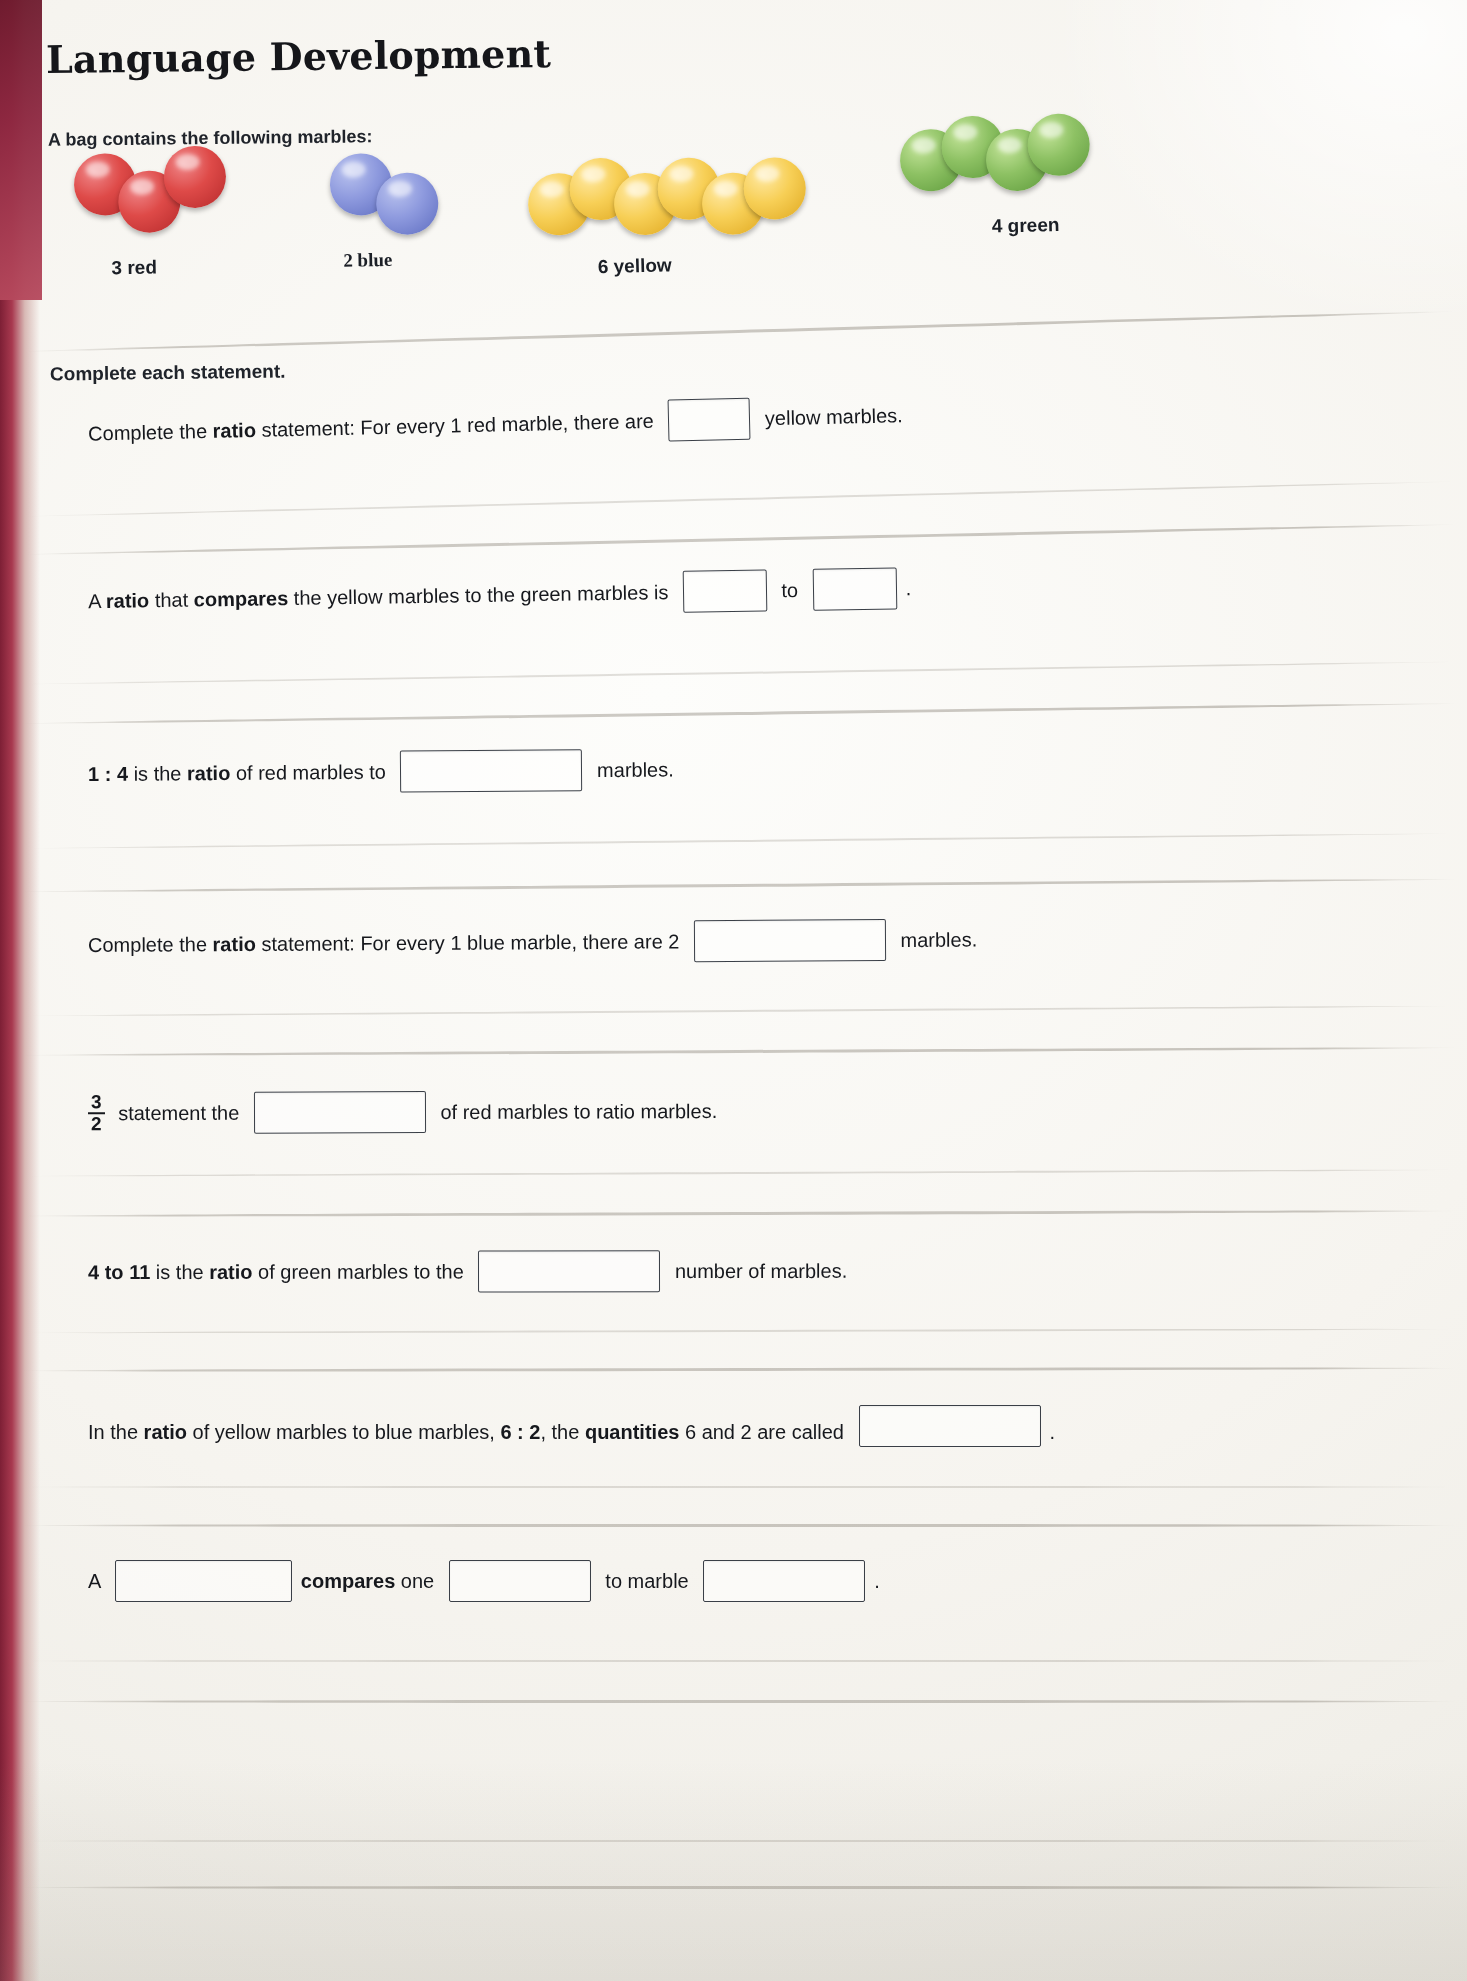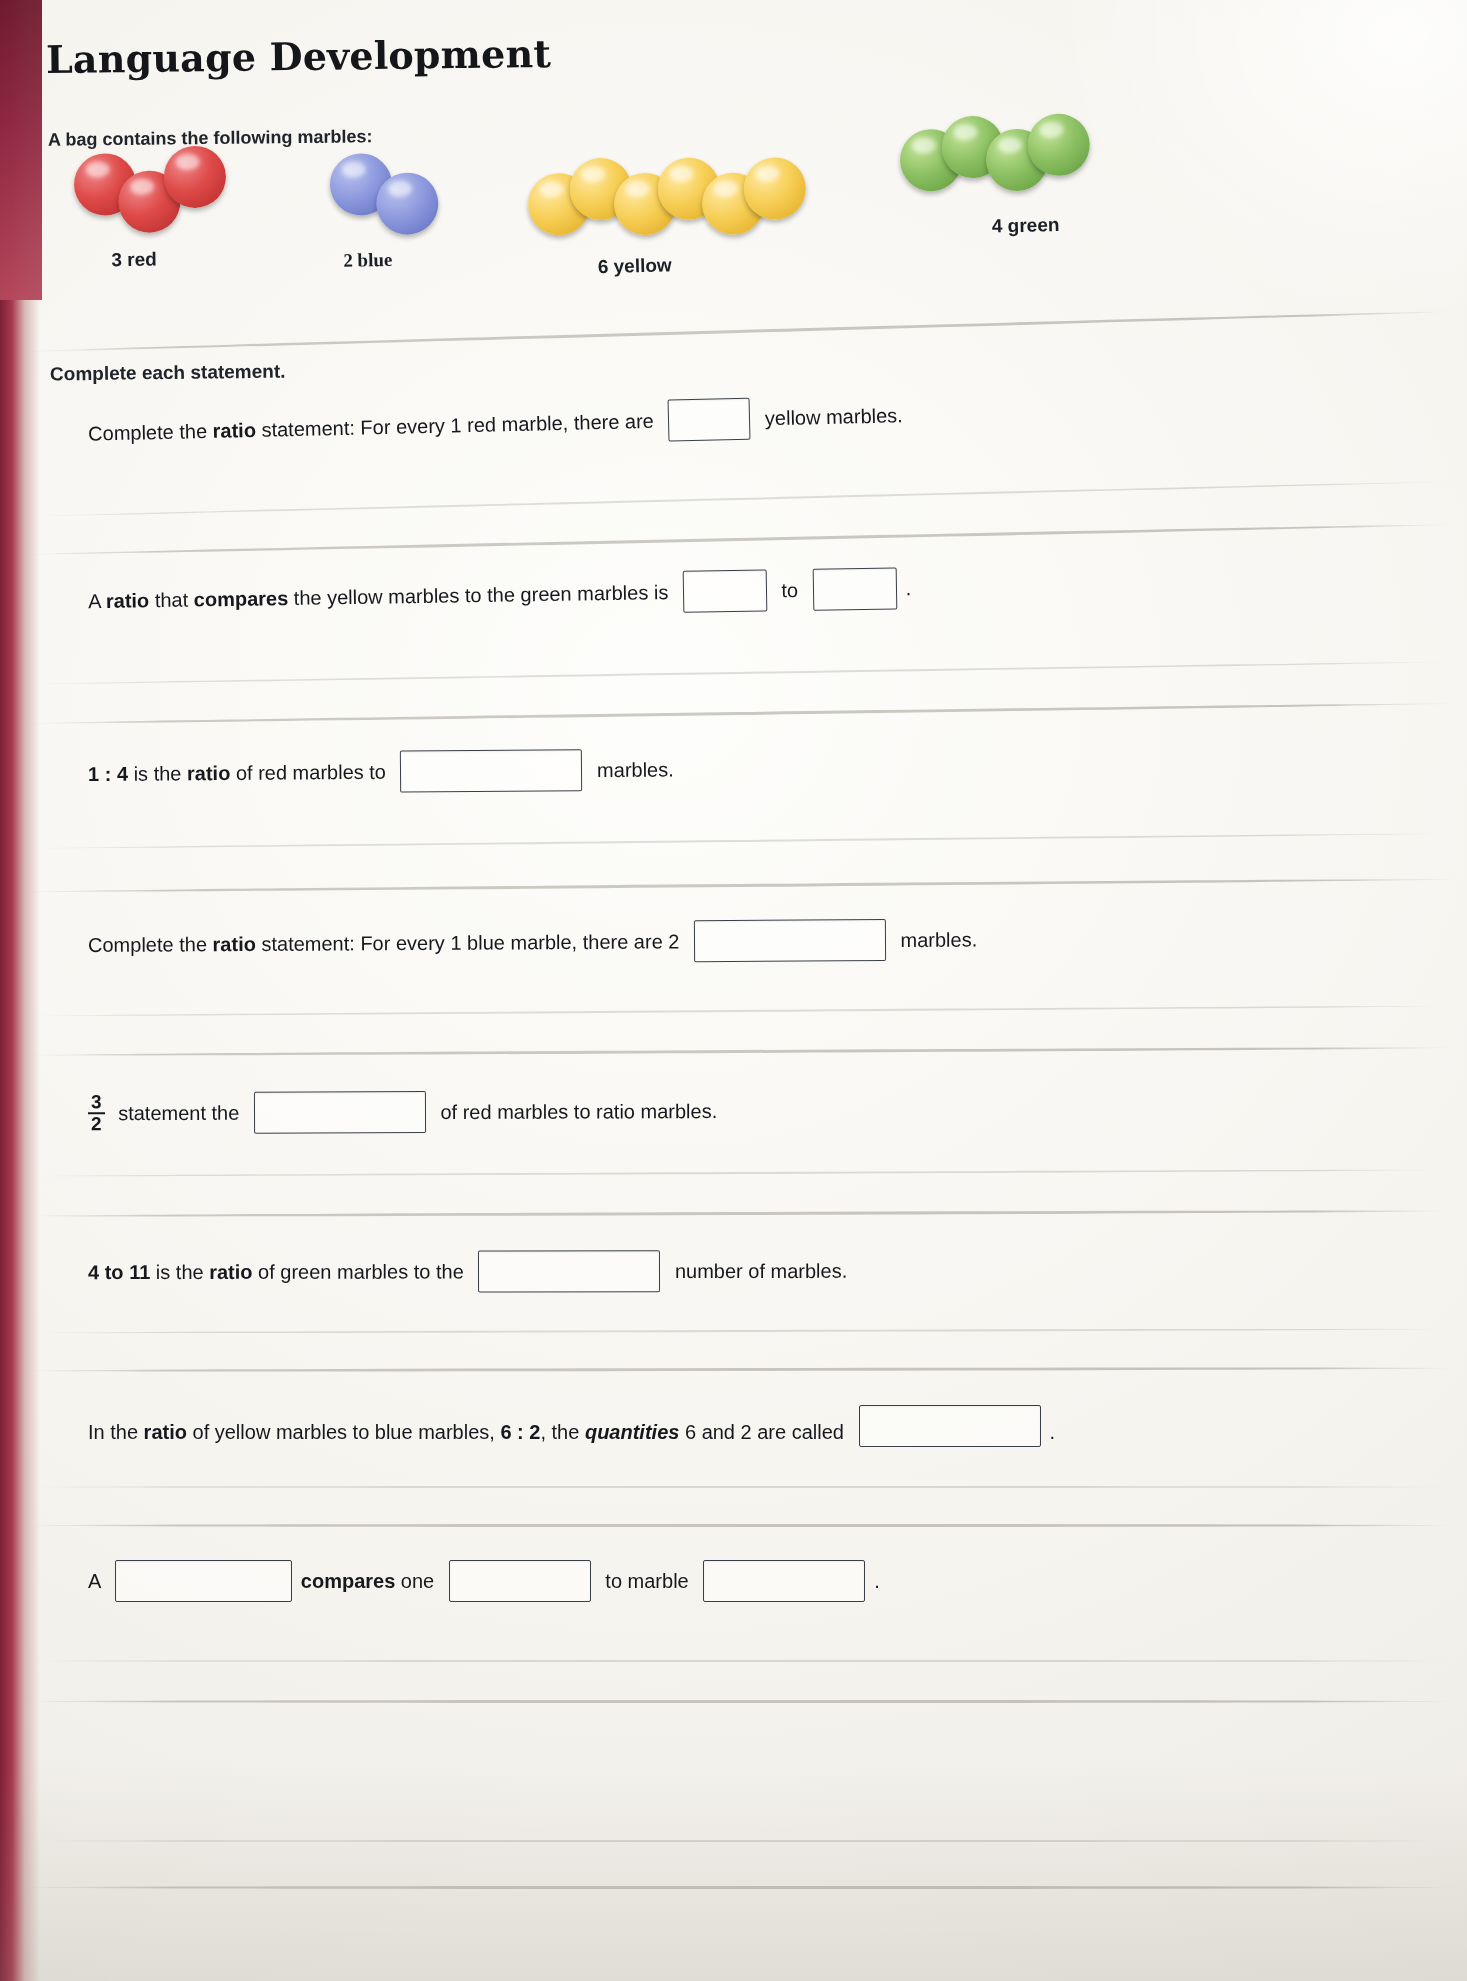--- a/index.html
+++ b/index.html
@@ -197,21 +197,21 @@
 
     <div id="title">Language Development</div>
     <div id="bag-line">A bag contains the following marbles:</div>
 
     <div class="marble-group" id="grp-red">
       <div class="marbles-row">
         <div class="marble m-red" style="left:0px;  top:12px;"></div>
         <div class="marble m-red" style="left:44px; top:30px;"></div>
         <div class="marble m-red" style="left:90px; top:6px;"></div>
       </div>
-      <div class="marble-label" style="left:36px; top:108px;">3 red</div>
+      <div class="marble-label" style="left:36px; top:116px;">3 red</div>
     </div>
 
     <div class="marble-group" id="grp-blue">
       <div class="marbles-row">
         <div class="marble m-blue" style="left:0px;  top:6px;"></div>
         <div class="marble m-blue" style="left:46px; top:26px;"></div>
       </div>
       <div class="marble-label" style="left:12px; top:102px;font-family:Liberation Serif, serif;">2 blue</div>
     </div>
 
@@ -321,21 +321,21 @@
           <span class="txt"> number of marbles.</span>
         </div>
       </div>
     <div class="stmt" id="s7">
         <div class="row" style="padding-left:52px;align-items:flex-end;">
           <span class="txt">In the </span>
           <span class="txt" style="font-weight: bold;">ratio</span>
           <span class="txt"> of yellow marbles to blue marbles, </span>
           <span class="txt" style="font-weight: bold;">6 : 2</span>
           <span class="txt">, the </span>
-          <span class="txt" style="font-weight: bold; font-style: italic;">quantities</span>
+          <span class="txt" style="font-weight: bold;">quantities</span>
           <span class="txt"> 6 and 2 are called </span>
           <span class="blank" style="width: 180px;"></span>
           <span class="txt">.</span>
         </div>
       </div>
     <div class="stmt" id="s8">
         <div class="row" style="padding-left:52px;">
           <span class="txt">A </span>
           <span class="blank" style="width: 175px;"></span>
           <span class="txt" style="font-weight: bold;">compares</span>

